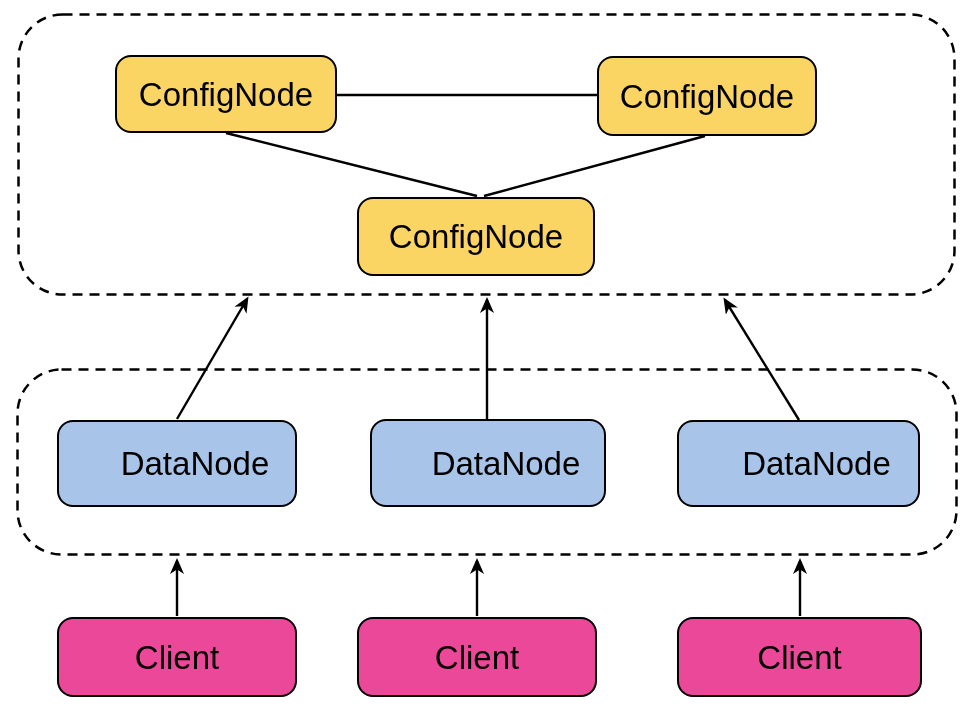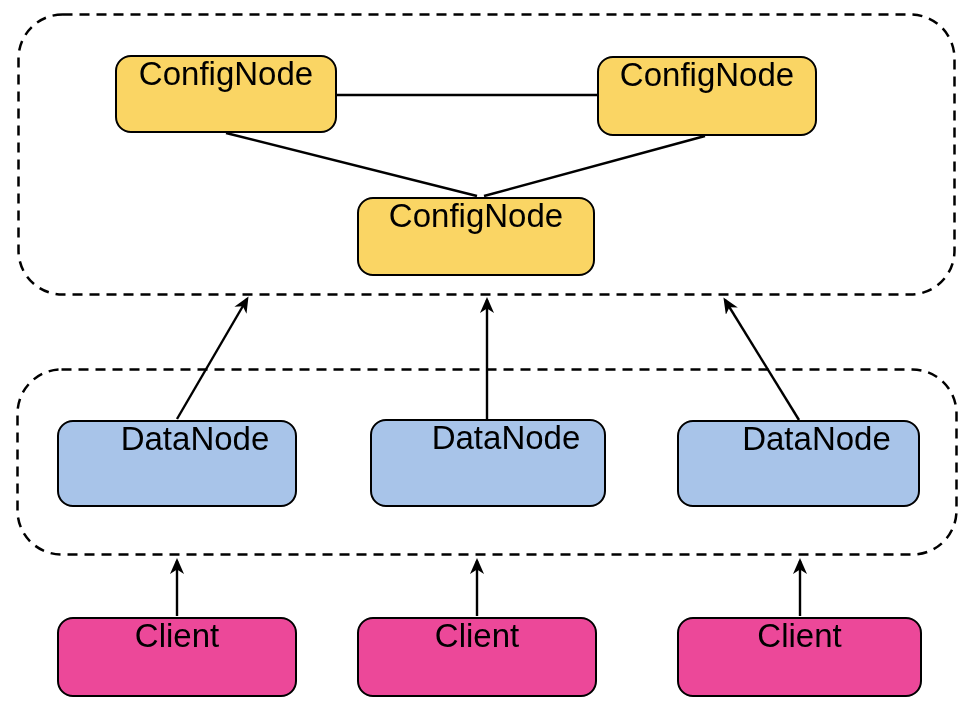--- a/index.html
+++ b/index.html
@@ -16,20 +16,21 @@
     inset: 0;
     width: 974px;
     height: 714px;
   }
   .node {
     position: absolute;
     box-sizing: border-box;
     border: 2.7px solid #000000;
     border-radius: 16px;
     display: flex;
+    align-items: center;
     justify-content: center;
     font-size: 33px;
     line-height: 1;
     color: #000000;
     white-space: nowrap;
   }
   .node--config { background: #FAD564; }
   .node--data   { background: #A8C4E9; padding-left: 36px; }
   .node--client { background: #ec4899; }
 

